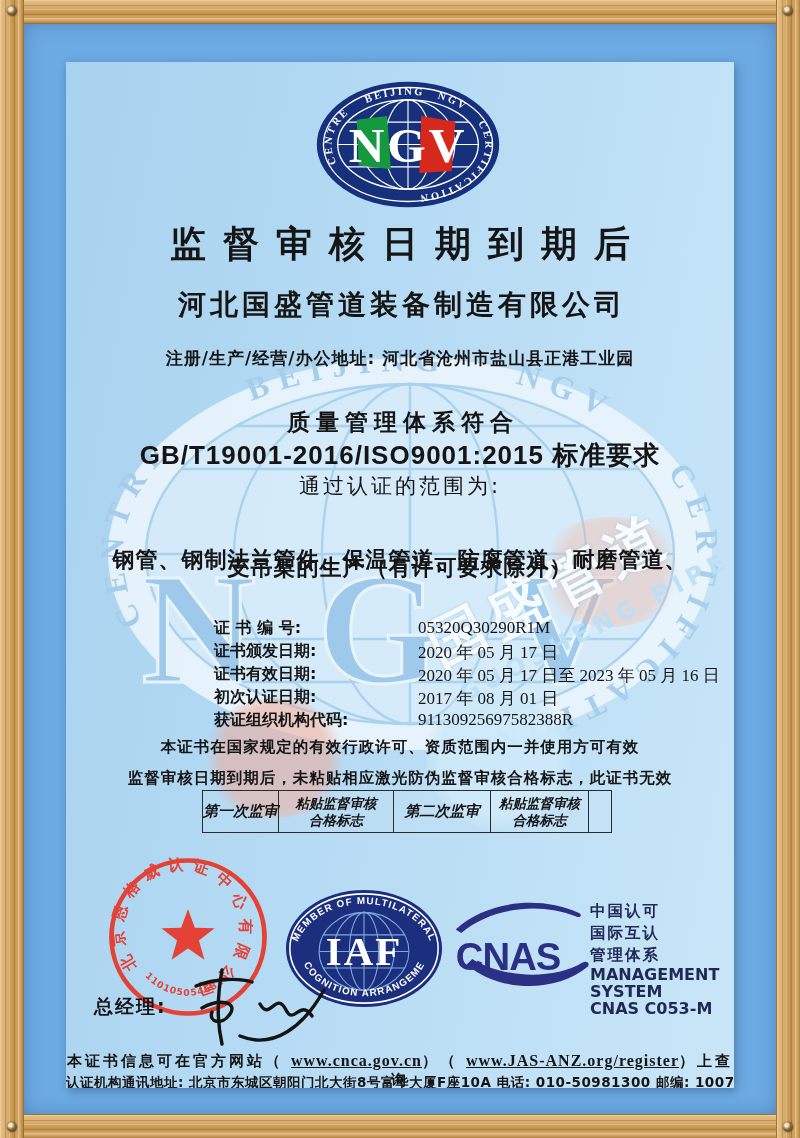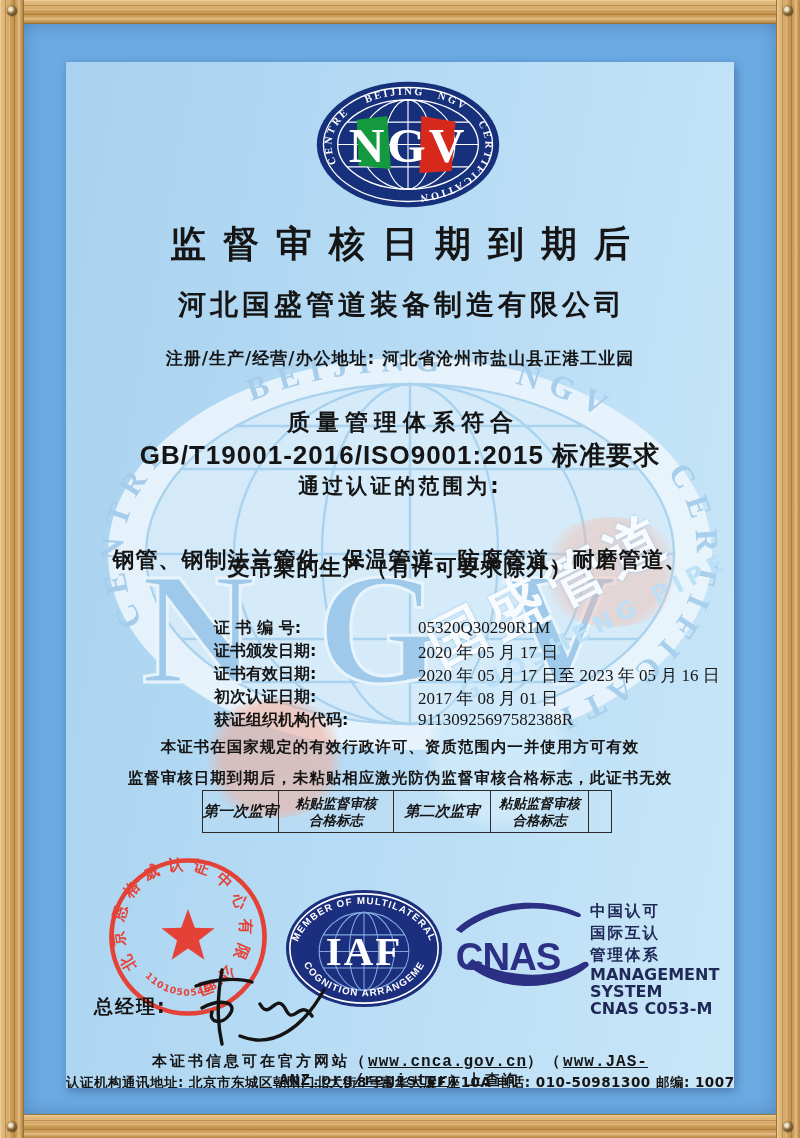--- a/index.html
+++ b/index.html
@@ -50,21 +50,21 @@
   .content { position:absolute; inset:0; z-index:3; }
 
   
   .logo-top { position:absolute; left:247px; top:16px; }
   .title { top:158px; font-size:36px; font-weight:bold; letter-spacing:17px; padding-left:17px; }
   .company { top:224px; font-size:28px; font-weight:bold; letter-spacing:4px; padding-left:4px; }
   .address { top:285px; font-size:17px; font-weight:bold; letter-spacing:1px; }
 
   .sysline { top:345px; font-size:23px; font-weight:bold; letter-spacing:6px; padding-left:6px; }
   .stdline { top:376px; font-size:26px; font-weight:bold; letter-spacing:1px; font-family:"Liberation Sans","DejaVu Sans",sans-serif; }
-  .scopeintro { top:410px; font-size:21px; font-weight:bold; letter-spacing:3px; }
+  .scopeintro { top:410px; font-size:21px; font-weight:normal; letter-spacing:3px; }
   .scope1 { top:483px; font-size:22px; font-weight:bold; letter-spacing:1px; }
   .scope2 { top:491px; font-size:22px; font-weight:bold; letter-spacing:1px; }
 
   .fields { position:absolute; left:148px; top:556px; }
   .frow { display:flex; height:23px; }
   .flabel { width:204px; font-size:16px; font-weight:bold; }
   .fvalue { font-family:"Liberation Serif","DejaVu Serif",serif; font-size:17px; white-space:nowrap; }
 
   .note1 { top:675px; font-size:15.5px; font-weight:bold; letter-spacing:1px; }
   .note2 { top:706px; font-size:15.5px; font-weight:bold; letter-spacing:1px; }
@@ -82,21 +82,21 @@
   .iaf { position:absolute; left:218px; top:826px; }
   .cnas { position:absolute; left:386px; top:836px; }
   .cnas-text { position:absolute; left:524px; top:838px; color:#1f2857; }
   .cnas-text .cn { font-size:15.5px; line-height:22px; font-weight:bold; letter-spacing:2px; }
   .cnas-text .en { font-size:16px; line-height:17px; font-weight:bold; }
 
   .manager { position:absolute; left:28px; top:932px; font-size:19px; font-weight:bold; letter-spacing:2px; }
   .signature { position:absolute; left:116px; top:900px; }
 
   .footer1 { top:990px; font-size:15px; font-weight:bold; letter-spacing:3px; }
-  .footer1 .url { font-family:Liberation Mono, monospace; font-size:16px; letter-spacing:1px; text-decoration:underline; }
+  .footer1 .url { font-family:Liberation Serif, serif; font-size:16px; letter-spacing:1px; text-decoration:underline;margin-left:8px; }
   .footer2 { top:1012px; font-size:13.5px; font-weight:bold; letter-spacing:0.5px; white-space:nowrap; }
 
   svg text { font-weight:bold; }
 </style>
 </head>
 <body>
 
 <div class="scene">
 
   <div class="mat"></div>

